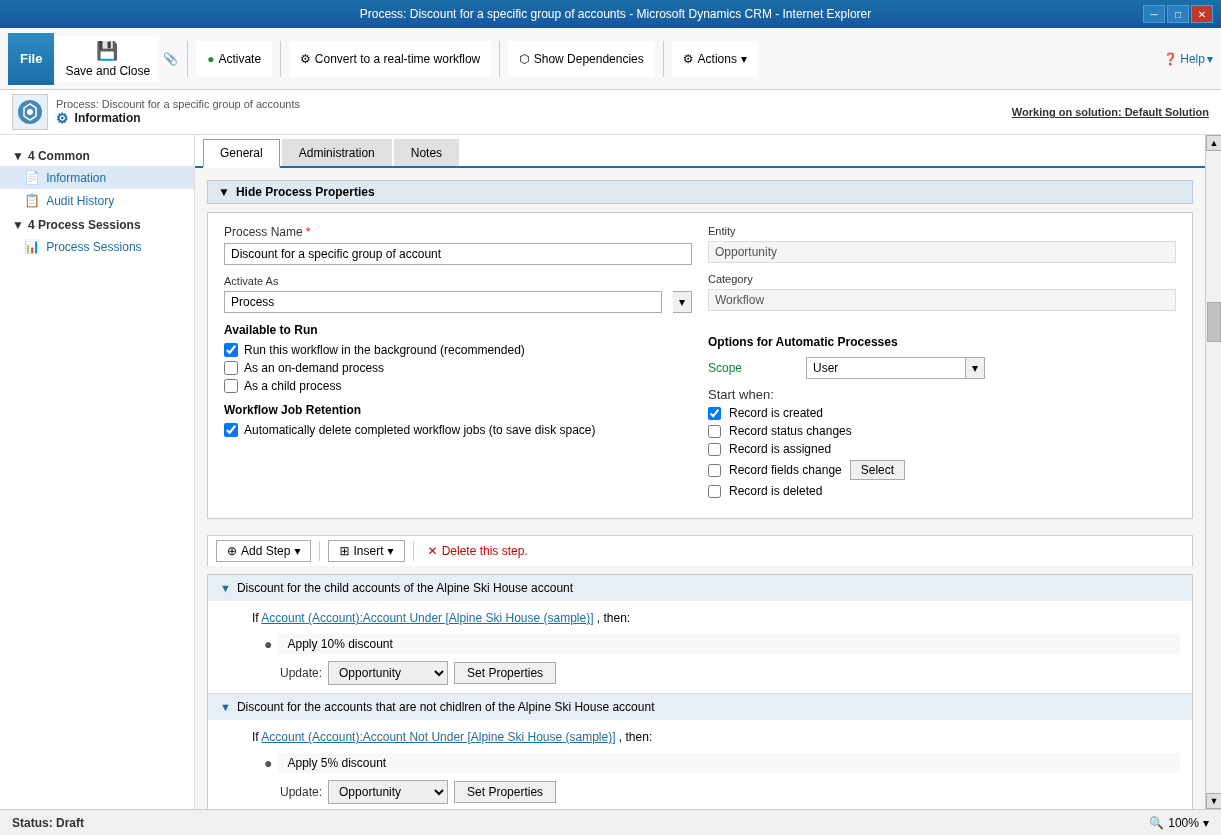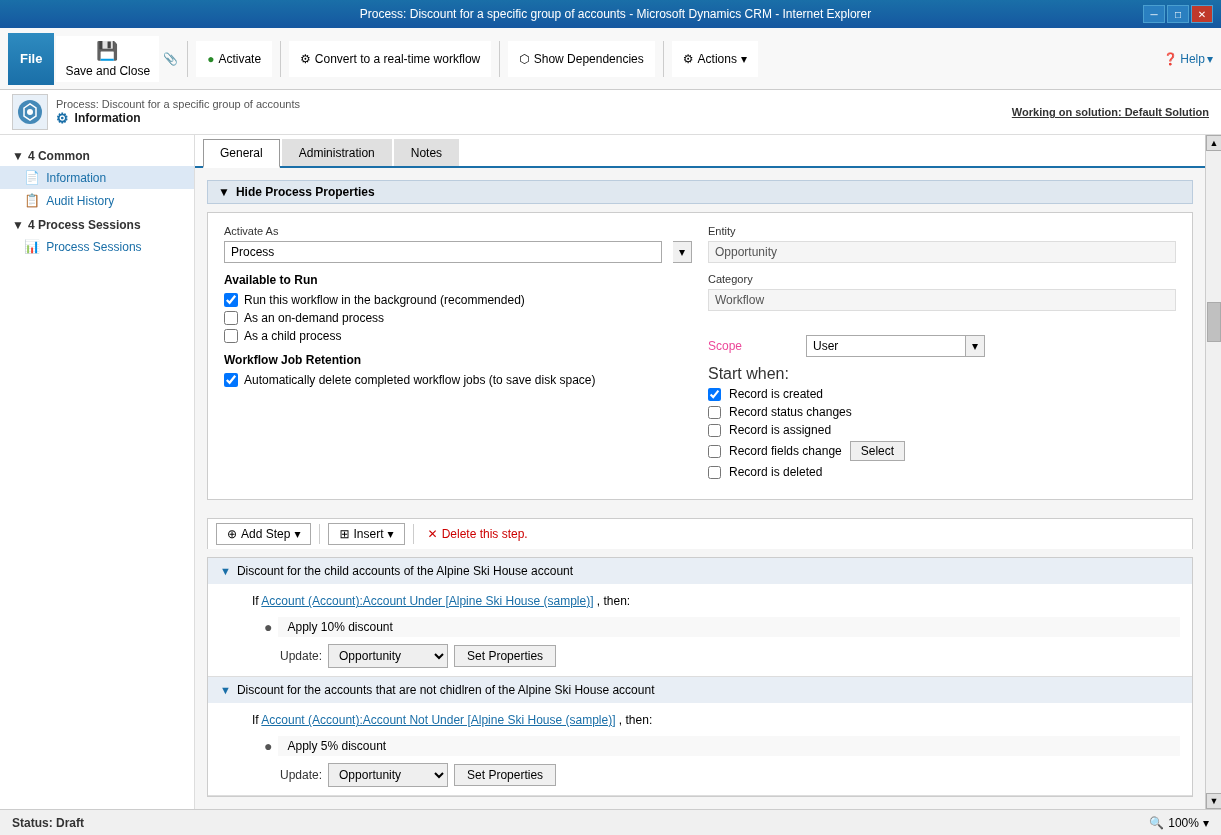--- a/index.html
+++ b/index.html
@@ -72,27 +72,27 @@
     .checkbox-row { display: flex; align-items: center; gap: 6px; margin-bottom: 4px; font-size: 12px; }
     .checkbox-row input[type=checkbox] { width: 14px; height: 14px; }
 
     .workflow-retention { margin-top: 10px; }
     .workflow-retention .section-label { font-weight: bold; margin-bottom: 6px; font-size: 12px; }
 
     
     .options-section { padding: 8px 0; }
     .options-label { font-weight: bold; font-size: 12px; margin-bottom: 8px; }
     .option-row { display: flex; align-items: center; gap: 8px; margin-bottom: 4px; font-size: 12px; }
-    .option-row .field-label { width: 90px; color: #ec4899; }
+    .option-row .field-label { width: 90px; color: #15803d; }
 
     .scope-select-row { display: flex; align-items: flex-end; gap: 0; }
     .scope-select { border: 1px solid #aaa; padding: 3px 6px; font-size: 12px; flex: 1; }
     .scope-dropdown-btn { border: 1px solid #aaa; border-left: none; padding: 3px 6px; background: #f0f0f0; cursor: pointer; }
 
-    .start-when-label { font-size: 16px; color: #333; margin-bottom: 4px; }
+    .start-when-label { font-size: 13px; color: #333; margin-bottom: 4px; }
     .start-when-options { display: flex; flex-direction: column; gap: 4px; padding-left: 0; }
     .start-when-row { display: flex; align-items: center; gap: 8px; font-size: 12px; }
     .start-when-row input[type=checkbox] { width: 13px; height: 13px; }
     .select-btn { background: #f0f0f0; border: 1px solid #aaa; padding: 2px 10px; font-size: 12px; cursor: pointer; }
 
     
     .steps-toolbar { background: white; border: 1px solid #ccc; border-bottom: none; padding: 4px 8px; display: flex; align-items: center; gap: 4px; }
     .steps-btn { background: white; border: 1px solid #aaa; padding: 3px 10px; font-size: 12px; cursor: pointer; display: flex; align-items: center; gap: 4px; }
     .steps-separator { width: 1px; background: #ccc; height: 20px; margin: 0 4px; }
     .delete-btn { color: #c00; display: flex; align-items: center; gap: 4px; cursor: pointer; font-size: 12px; background: none; border: none; padding: 3px 6px; }
@@ -243,20 +243,27 @@
 
       <div class="section-header">
         <span>▼</span>
         <span>Hide Process Properties</span>
       </div>
 
       <div class="properties-grid">
 
         <div>
 
+          <div class="form-row" style="margin-bottom:10px;">
+            <div class="form-label">
+              <span>Process Name</span>
+              <span class="required">*</span>
+            </div>
+            <input class="form-input" type="text" value="Discount for a specific group of account" style="">
+          </div>
 
           <div class="form-row" style="margin-bottom:10px;">
             <div class="form-label">Activate As</div>
             <div class="form-select-row">
               <input class="form-input" type="text" style="width: 160px;" value="Process">
               <button class="dropdown-btn">▾</button>
             </div>
           </div>
 
           <div class="available-to-run">
@@ -290,20 +297,21 @@
             <div class="form-label">Entity</div>
             <input class="readonly-input" type="text" readonly="" value="Opportunity" style="">
           </div>
 
           <div class="form-row" style="margin-bottom:16px;">
             <div class="form-label">Category</div>
             <input class="readonly-input" type="text" readonly="" value="Workflow" style="">
           </div>
 
           <div class="options-section">
+            <div class="options-label">Options for Automatic Processes</div>
 
             <div class="option-row">
               <span class="field-label">Scope</span>
               <div class="scope-select-row">
                 <input class="scope-select" type="text" style="width: 160px;" value="User">
                 <button class="scope-dropdown-btn">▾</button>
               </div>
             </div>
 
             <div style="margin-top:8px;">

